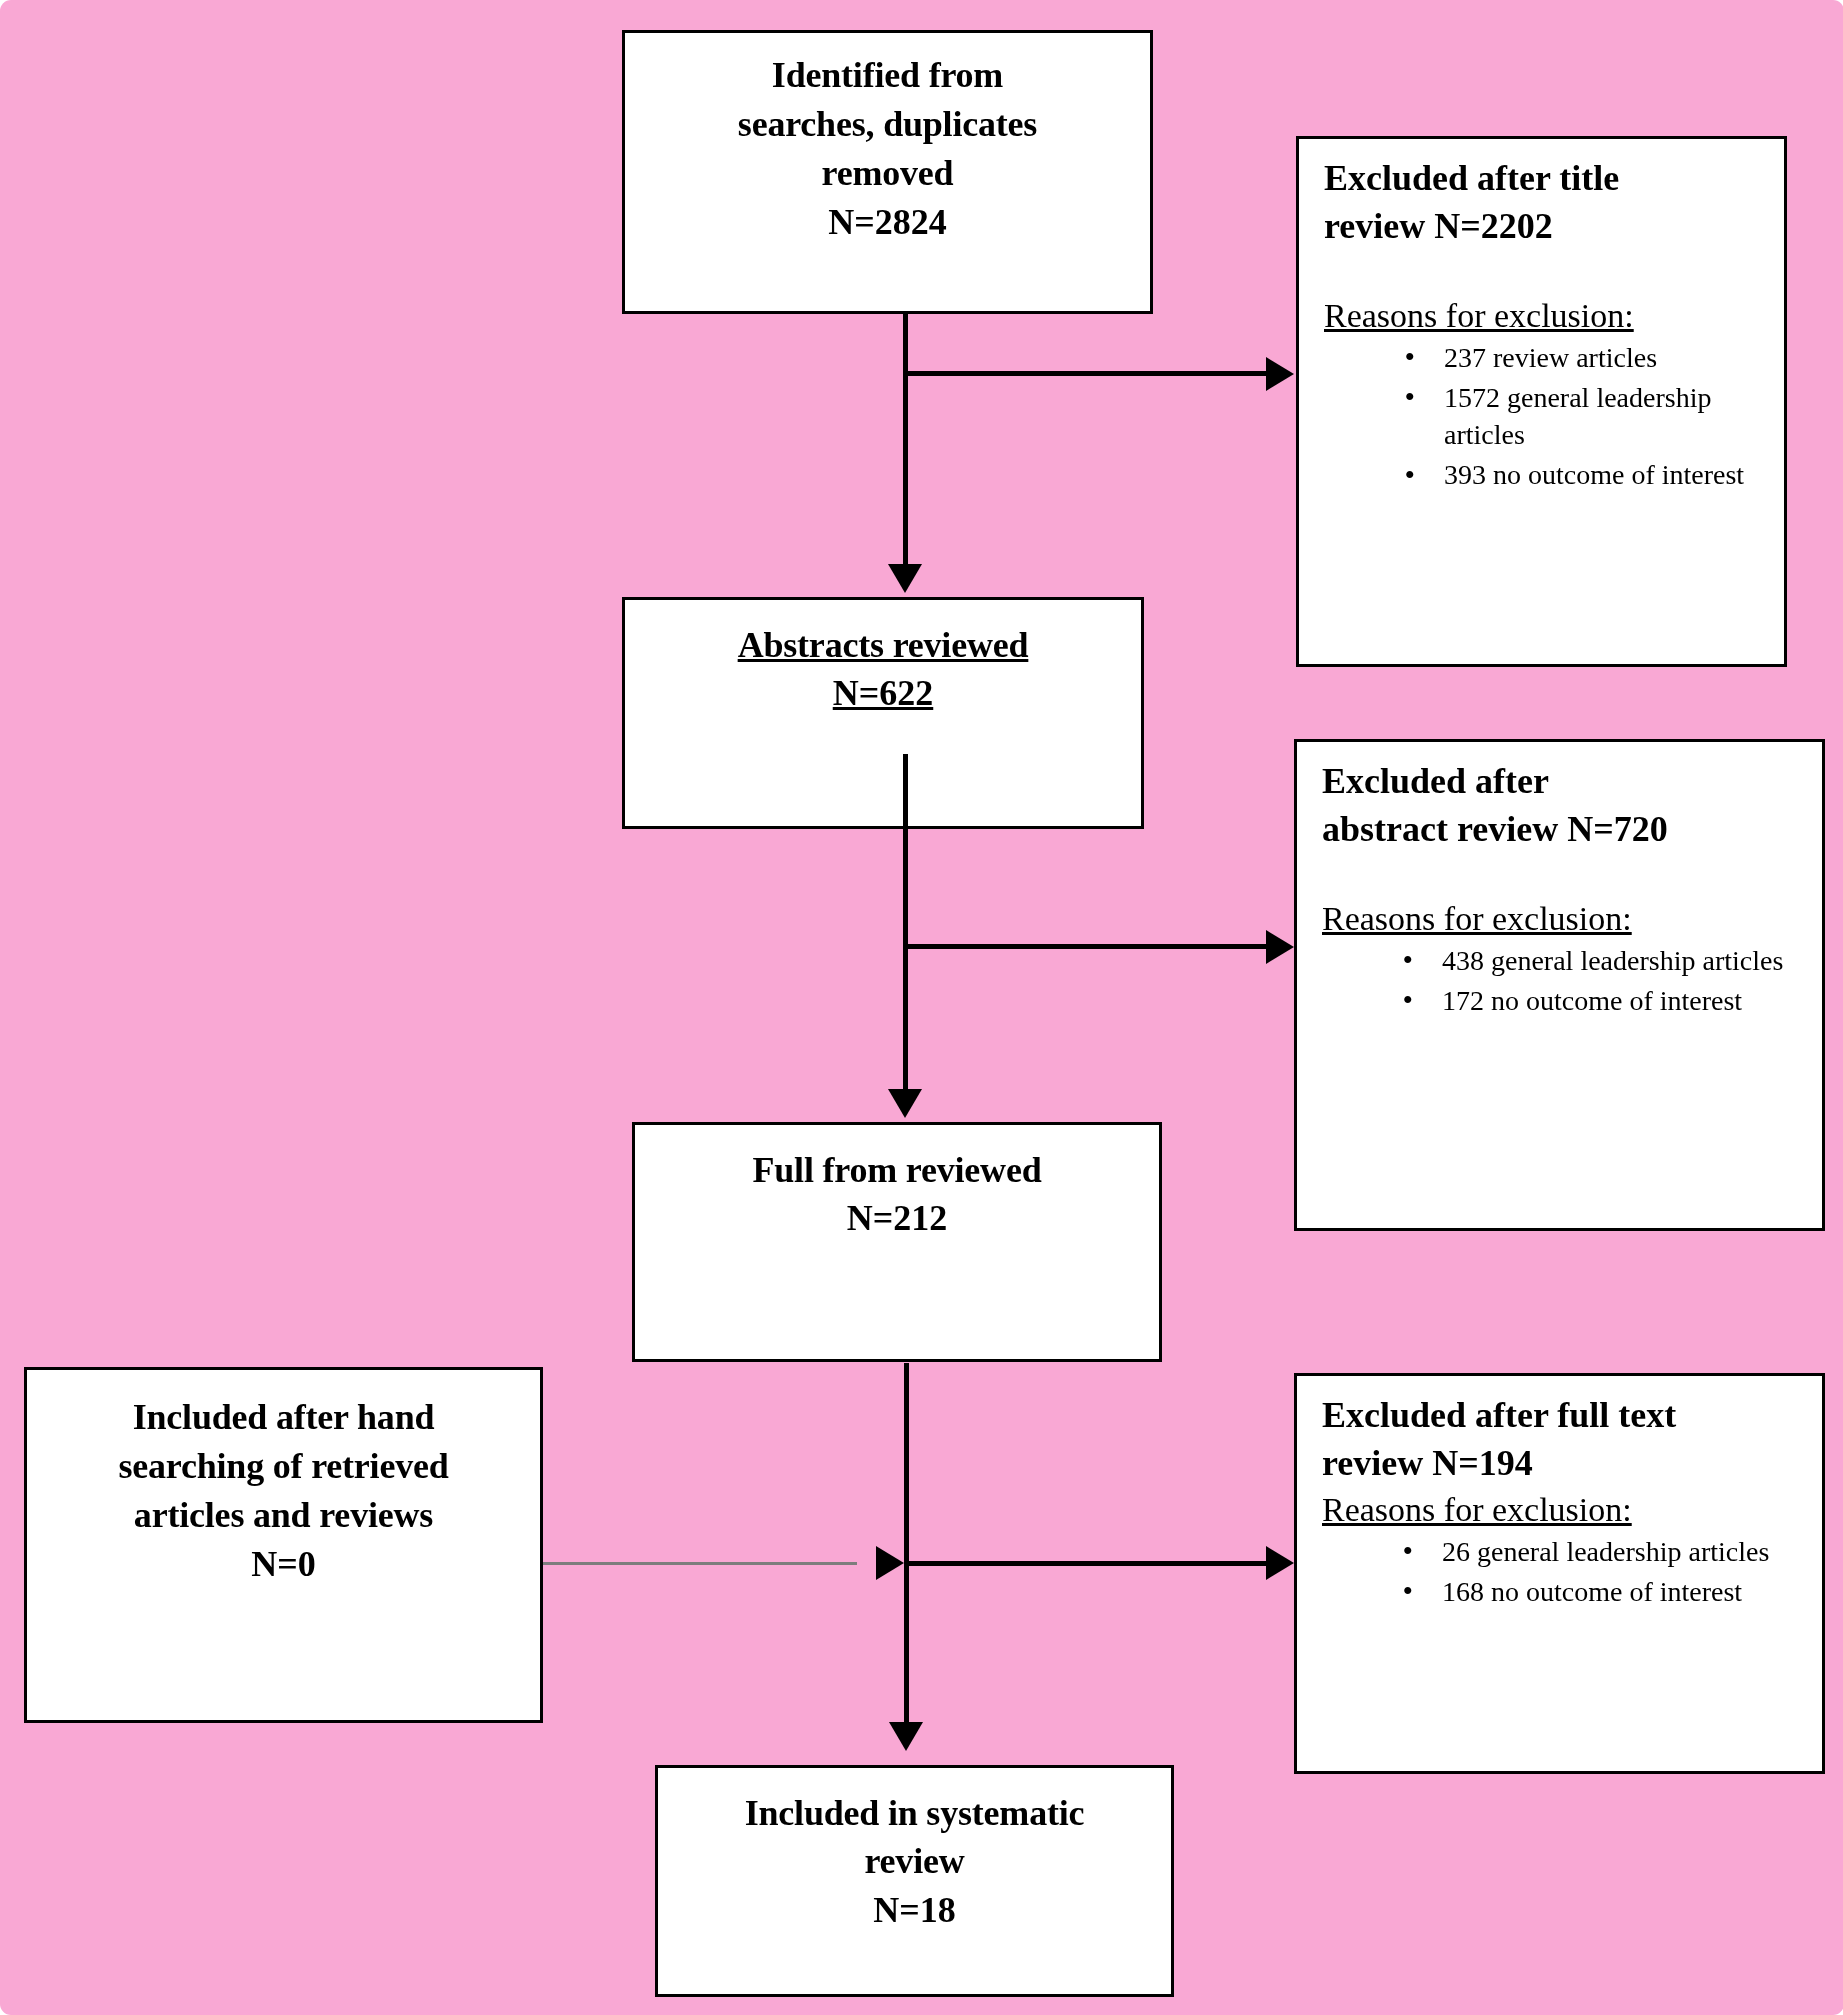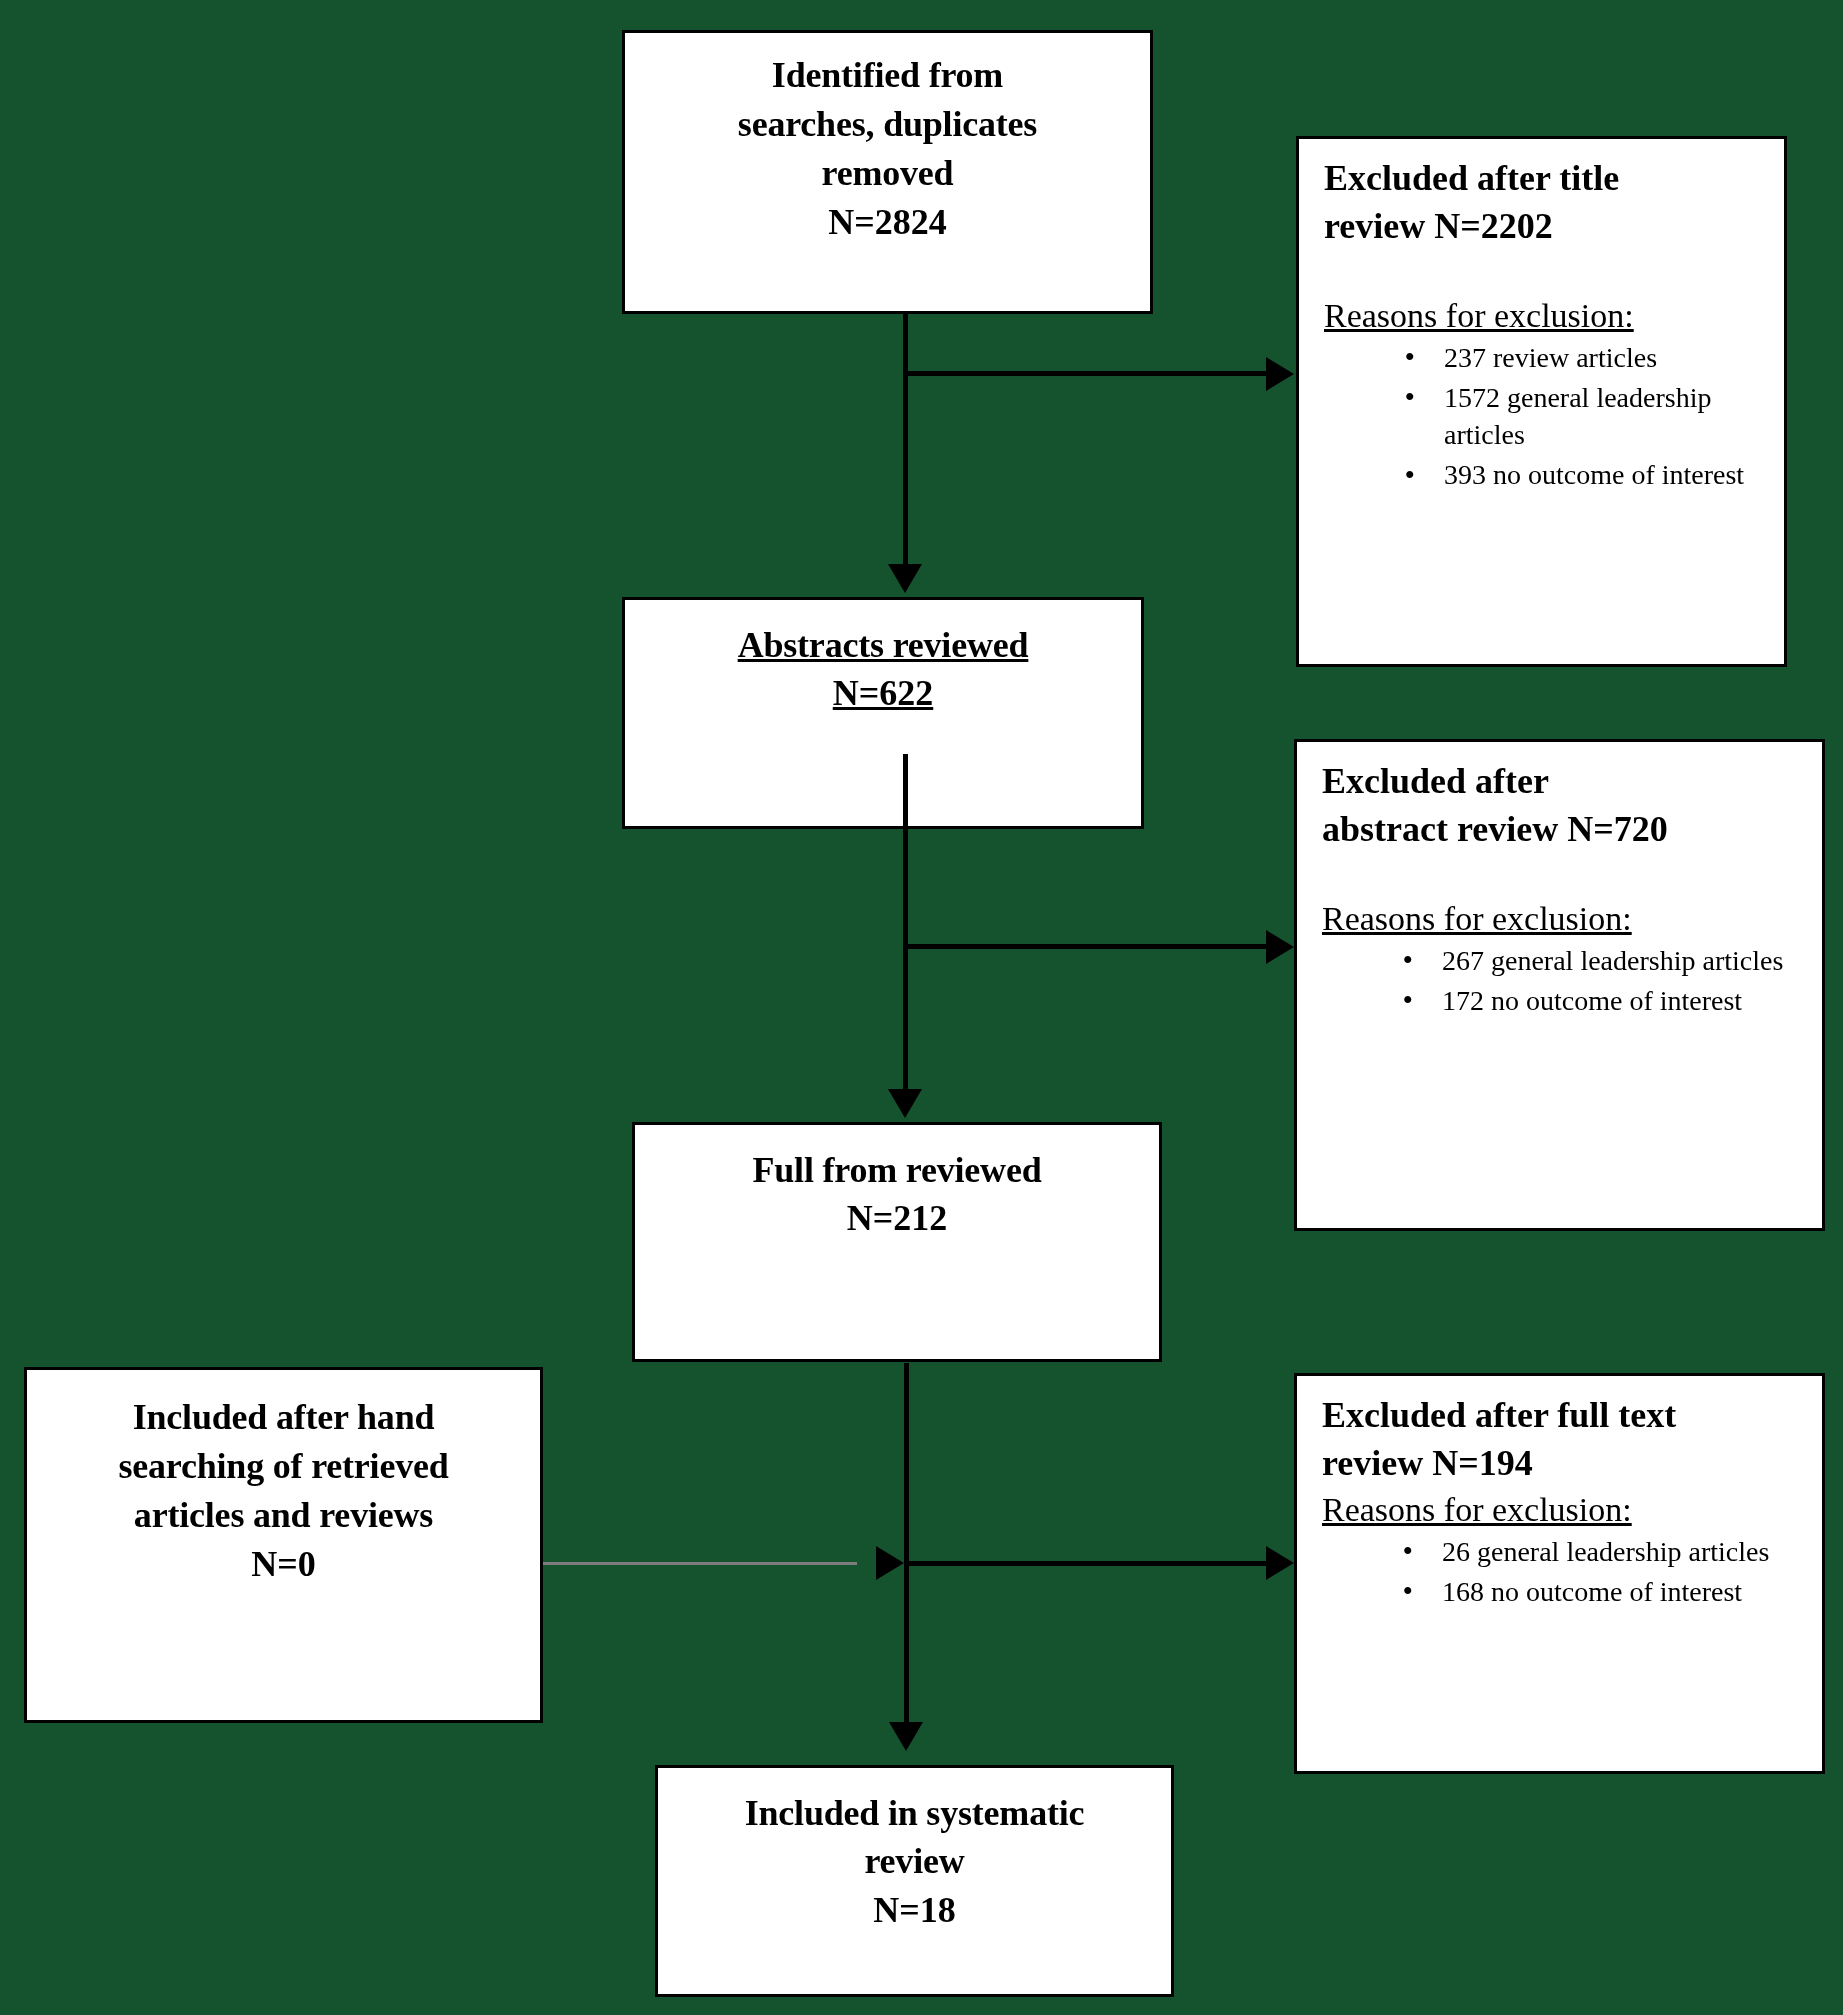--- a/index.html
+++ b/index.html
@@ -4,24 +4,25 @@
 <style>
   html, body {
     margin: 0;
     padding: 0;
     background: #ffffff;
   }
   #canvas {
     position: relative;
     width: 1844px;
     height: 2015px;
-    background: #14532d;
+    background: #f9a8d4;
     font-family: "Liberation Serif", "DejaVu Serif", serif;
     color: #000000;
     overflow: hidden;
+    border-radius: 11px;
   }
   .box {
     position: absolute;
     box-sizing: border-box;
     border: 3px solid #000000;
     background: #ffffff;
   }
   .box-inner {
     position: absolute;
     left: 0;
@@ -156,21 +157,21 @@
   <div class="hline" style="left:903px; top:944px; width:365px;"></div>
   <div class="arrow-right" style="left:1266px; top:930px;"></div>
 
   <div class="box" style="left:1294px; top:739px; width:531px; height:492px;">
     <div class="box-inner b-left" style="top:14.5px; padding:0 18px 0 25px;">
       <div class="title-left">Excluded after</div>
       <div class="title-left">abstract review N=720</div>
       <div style="height:43px;"></div>
       <div><span class="reasons">Reasons for exclusion:</span></div>
       <ul class="reason-list">
-        <li>267 general leadership articles</li>
+        <li>438 general leadership articles</li>
         <li>172 no outcome of interest</li>
       </ul>
     </div>
   </div>
 
   <div class="box" style="left:632px; top:1122px; width:530px; height:240px;">
     <div class="box-inner b-center" style="top:20.5px;">
       <div class="title">Full from reviewed</div>
       <div class="num">N=212</div>
     </div>

